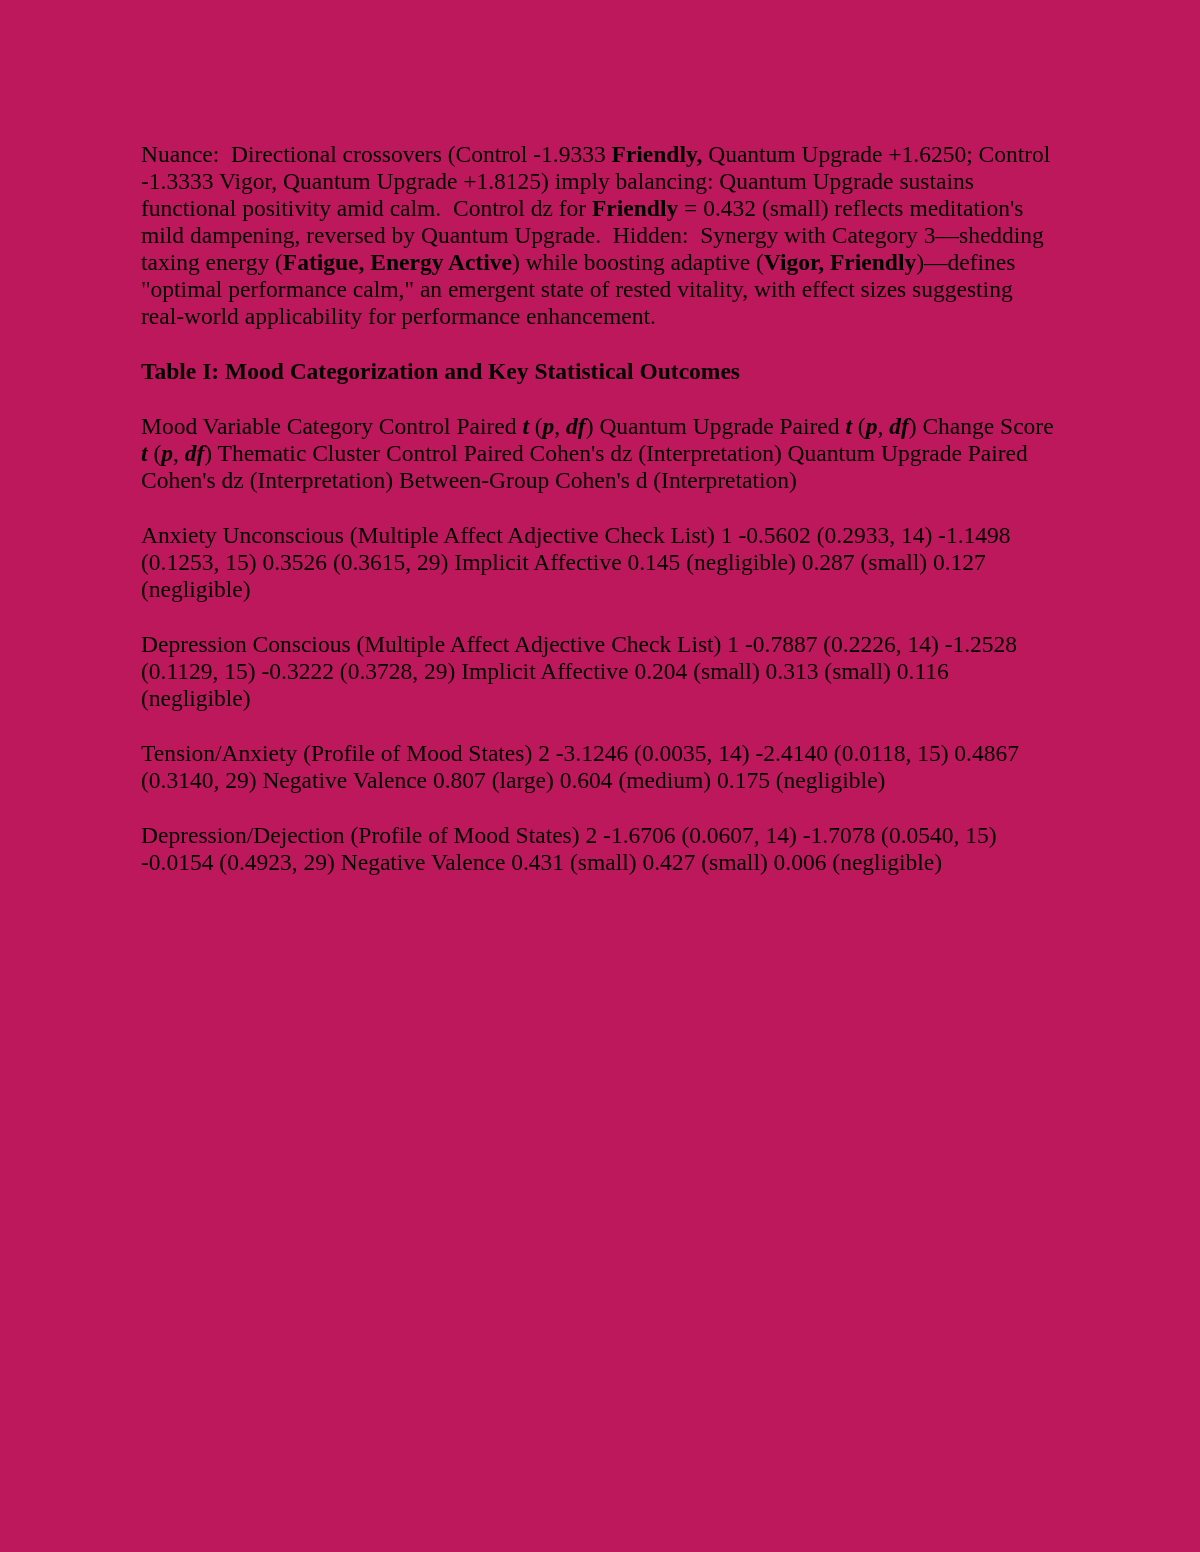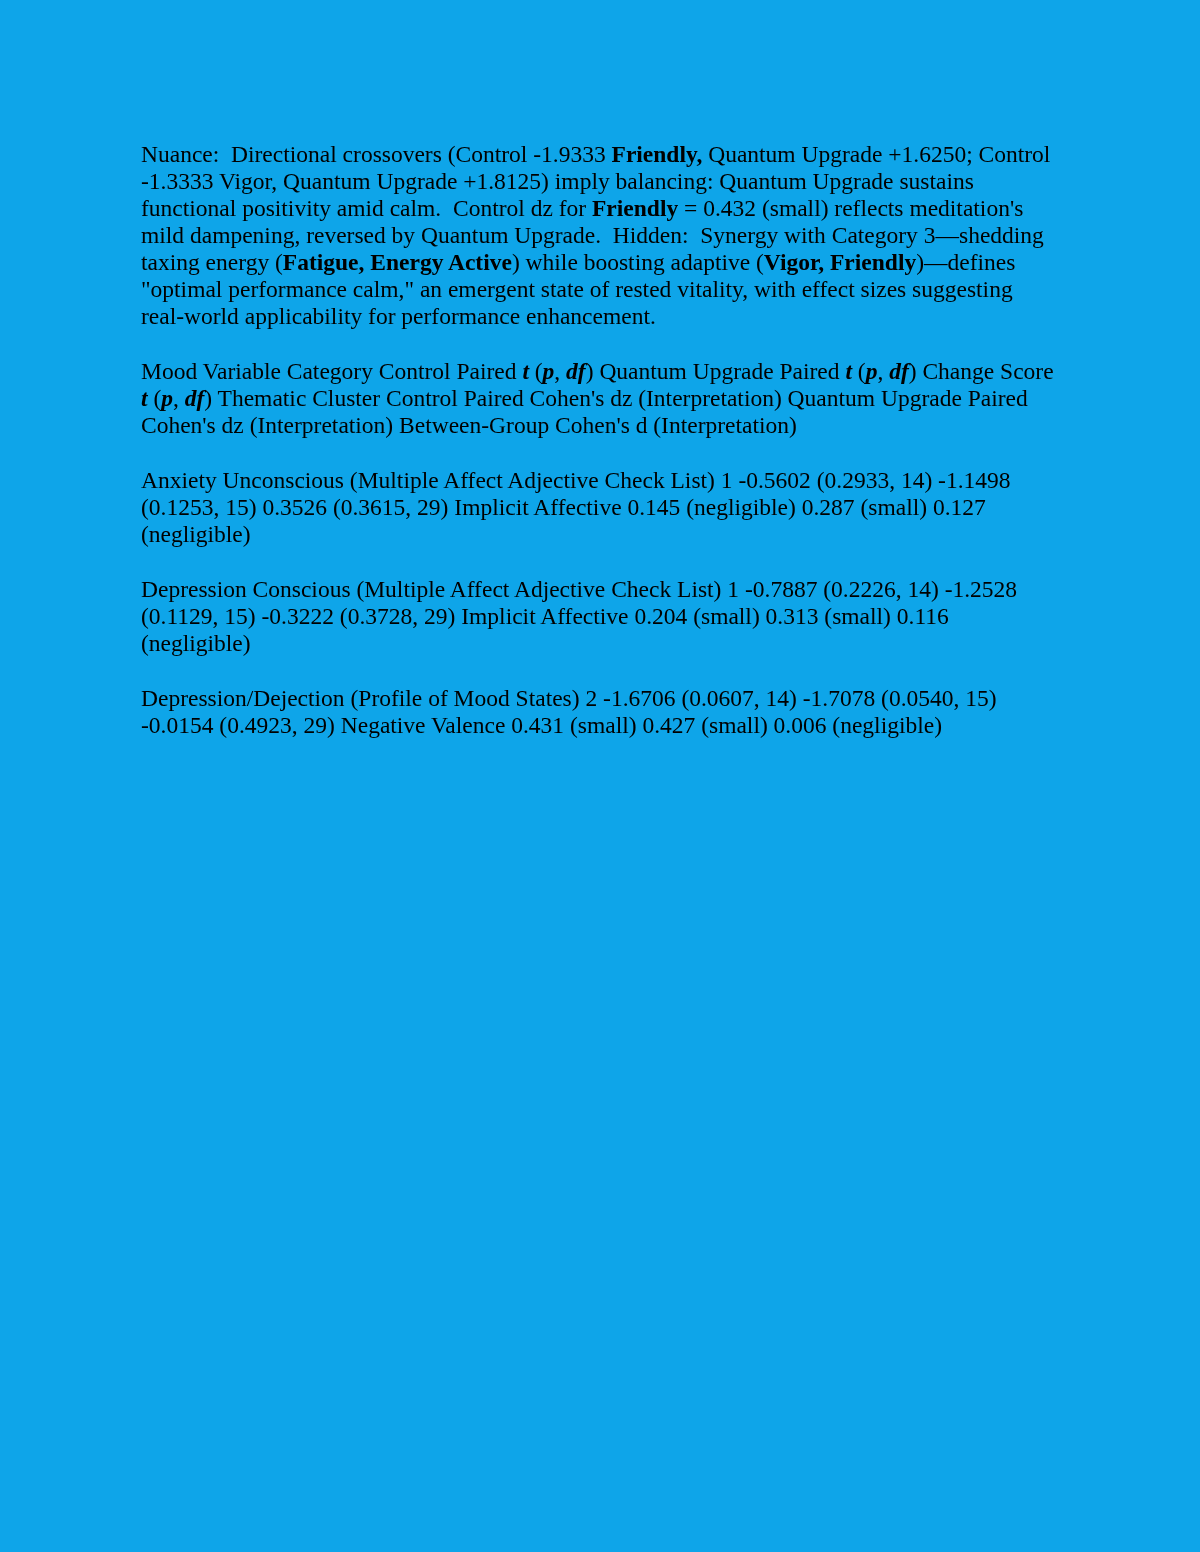--- a/index.html
+++ b/index.html
@@ -5,21 +5,21 @@
   html, body {
     margin: 0;
     padding: 0;
     background: #ffffff;
   }
   .page {
     position: relative;
     width: 1200px;
     height: 1552px;
     box-sizing: border-box;
-    background: #0ea5e9;
+    background: #be185d;
     overflow: hidden;
     padding: 141px 141px 0 141px;
     font-family: "Liberation Serif", "DejaVu Serif", serif;
     font-size: 23.5px;
     line-height: 27px;
     color: #000000;
   }
   .par {
     margin: 0 0 28px 0;
     white-space: pre-wrap;
@@ -28,17 +28,19 @@
     font-weight: 700;
   }
   .seg-b { font-weight: 700; }
   .seg-i { font-style: italic; }
 </style>
 </head>
 <body>
 
 <div class="page">
   <p class="par"><span>Nuance:  Directional crossovers (Control -1.9333 </span><span class="seg-b">Friendly,</span><span> Quantum Upgrade +1.6250; Control -1.3333 Vigor, Quantum Upgrade +1.8125) imply balancing: Quantum Upgrade sustains functional positivity amid calm.  Control dz for </span><span class="seg-b">Friendly</span><span> = 0.432 (small) reflects meditation's mild dampening, reversed by Quantum Upgrade.  Hidden:  Synergy with Category 3—shedding taxing energy (</span><span class="seg-b">Fatigue, Energy Active</span><span>) while boosting adaptive (</span><span class="seg-b">Vigor, Friendly</span><span>)—defines "optimal performance calm," an emergent state of rested vitality, with effect sizes suggesting real-world applicability for performance enhancement.</span></p>
+  <p class="par heading">Table I: Mood Categorization and Key Statistical Outcomes</p>
   <p class="par"><span>Mood Variable Category Control Paired </span><span class="seg-b seg-i">t</span><span> (</span><span class="seg-b seg-i">p</span><span>, </span><span class="seg-b seg-i">df</span><span>) Quantum Upgrade Paired </span><span class="seg-b seg-i">t</span><span> (</span><span class="seg-b seg-i">p</span><span>, </span><span class="seg-b seg-i">df</span><span>) Change Score </span><span class="seg-b seg-i">t</span><span> (</span><span class="seg-b seg-i">p</span><span>, </span><span class="seg-b seg-i">df</span><span>) Thematic Cluster Control Paired Cohen's dz (Interpretation) Quantum Upgrade Paired Cohen's dz (Interpretation) Between-Group Cohen's d (Interpretation)</span></p>
   <p class="par">Anxiety Unconscious (Multiple Affect Adjective Check List) 1 -0.5602 (0.2933, 14) -1.1498 (0.1253, 15) 0.3526 (0.3615, 29) Implicit Affective 0.145 (negligible) 0.287 (small) 0.127 (negligible)</p>
   <p class="par">Depression Conscious (Multiple Affect Adjective Check List) 1 -0.7887 (0.2226, 14) -1.2528 (0.1129, 15) -0.3222 (0.3728, 29) Implicit Affective 0.204 (small) 0.313 (small) 0.116 (negligible)</p>
+  <p class="par">Tension/Anxiety (Profile of Mood States) 2 -3.1246 (0.0035, 14) -2.4140 (0.0118, 15) 0.4867 (0.3140, 29) Negative Valence 0.807 (large) 0.604 (medium) 0.175 (negligible)</p>
   <p class="par">Depression/Dejection (Profile of Mood States) 2 -1.6706 (0.0607, 14) -1.7078 (0.0540, 15) -0.0154 (0.4923, 29) Negative Valence 0.431 (small) 0.427 (small) 0.006 (negligible)</p>
 </div>
 
 </body></html>

